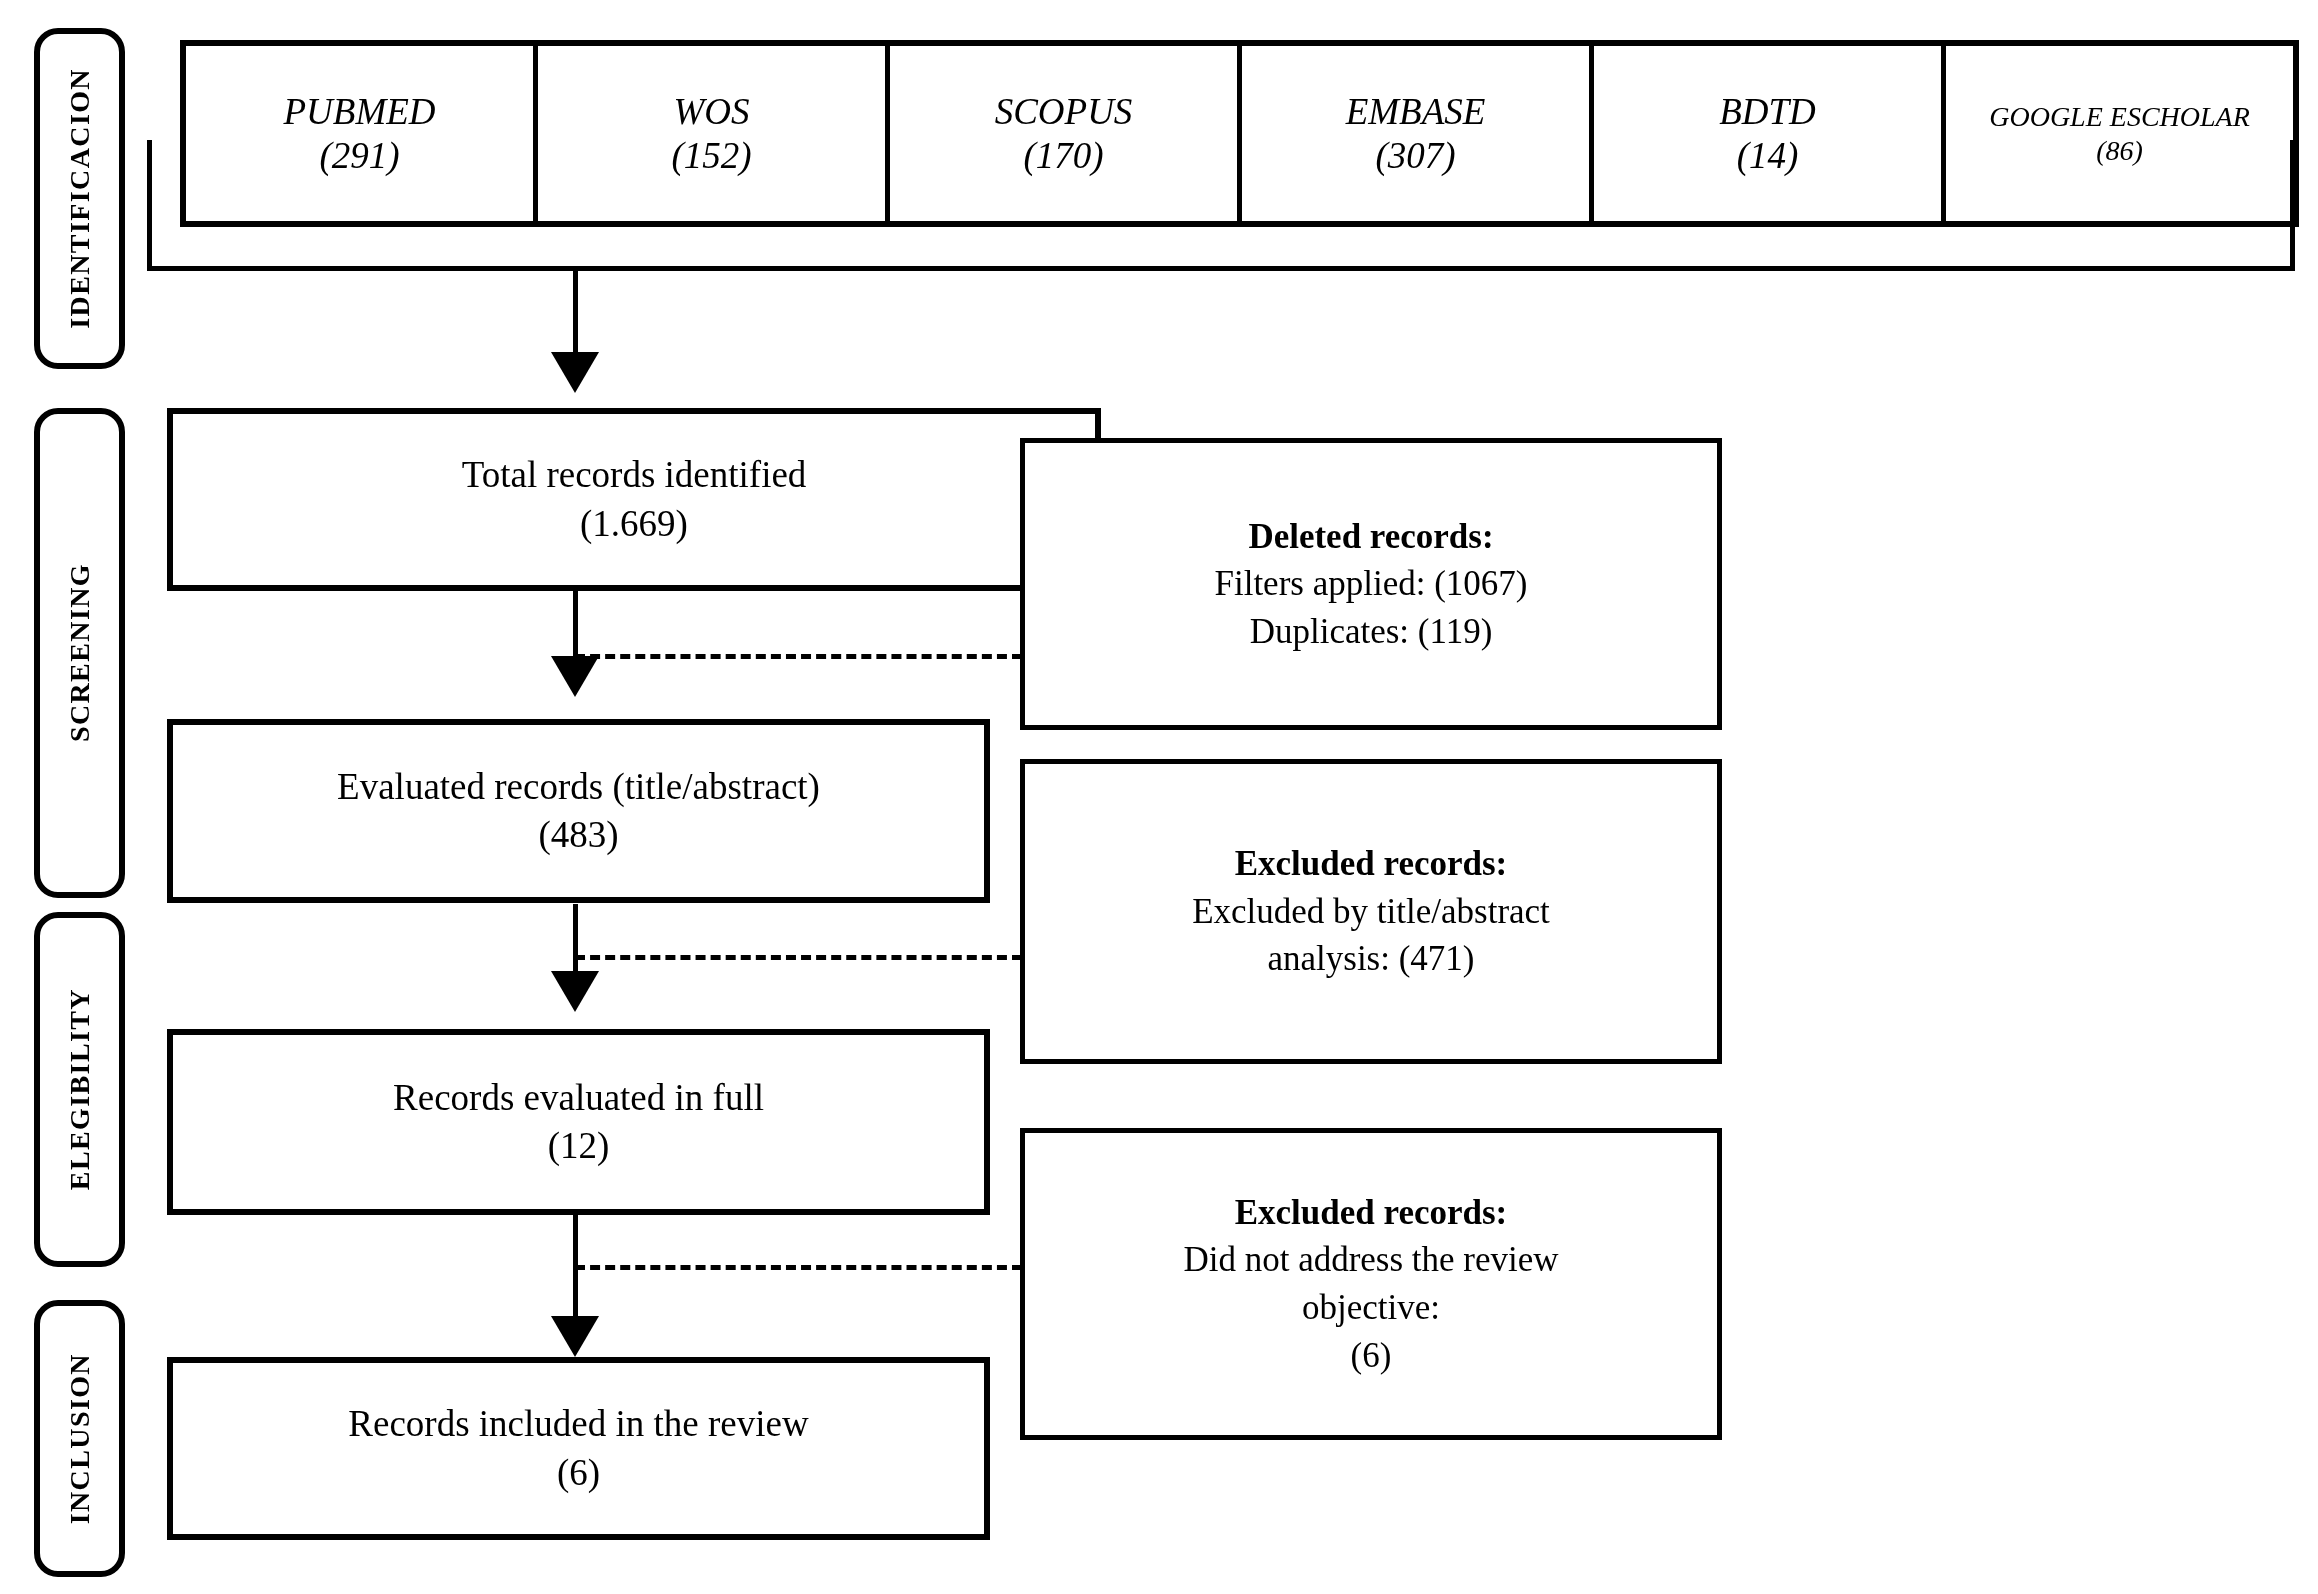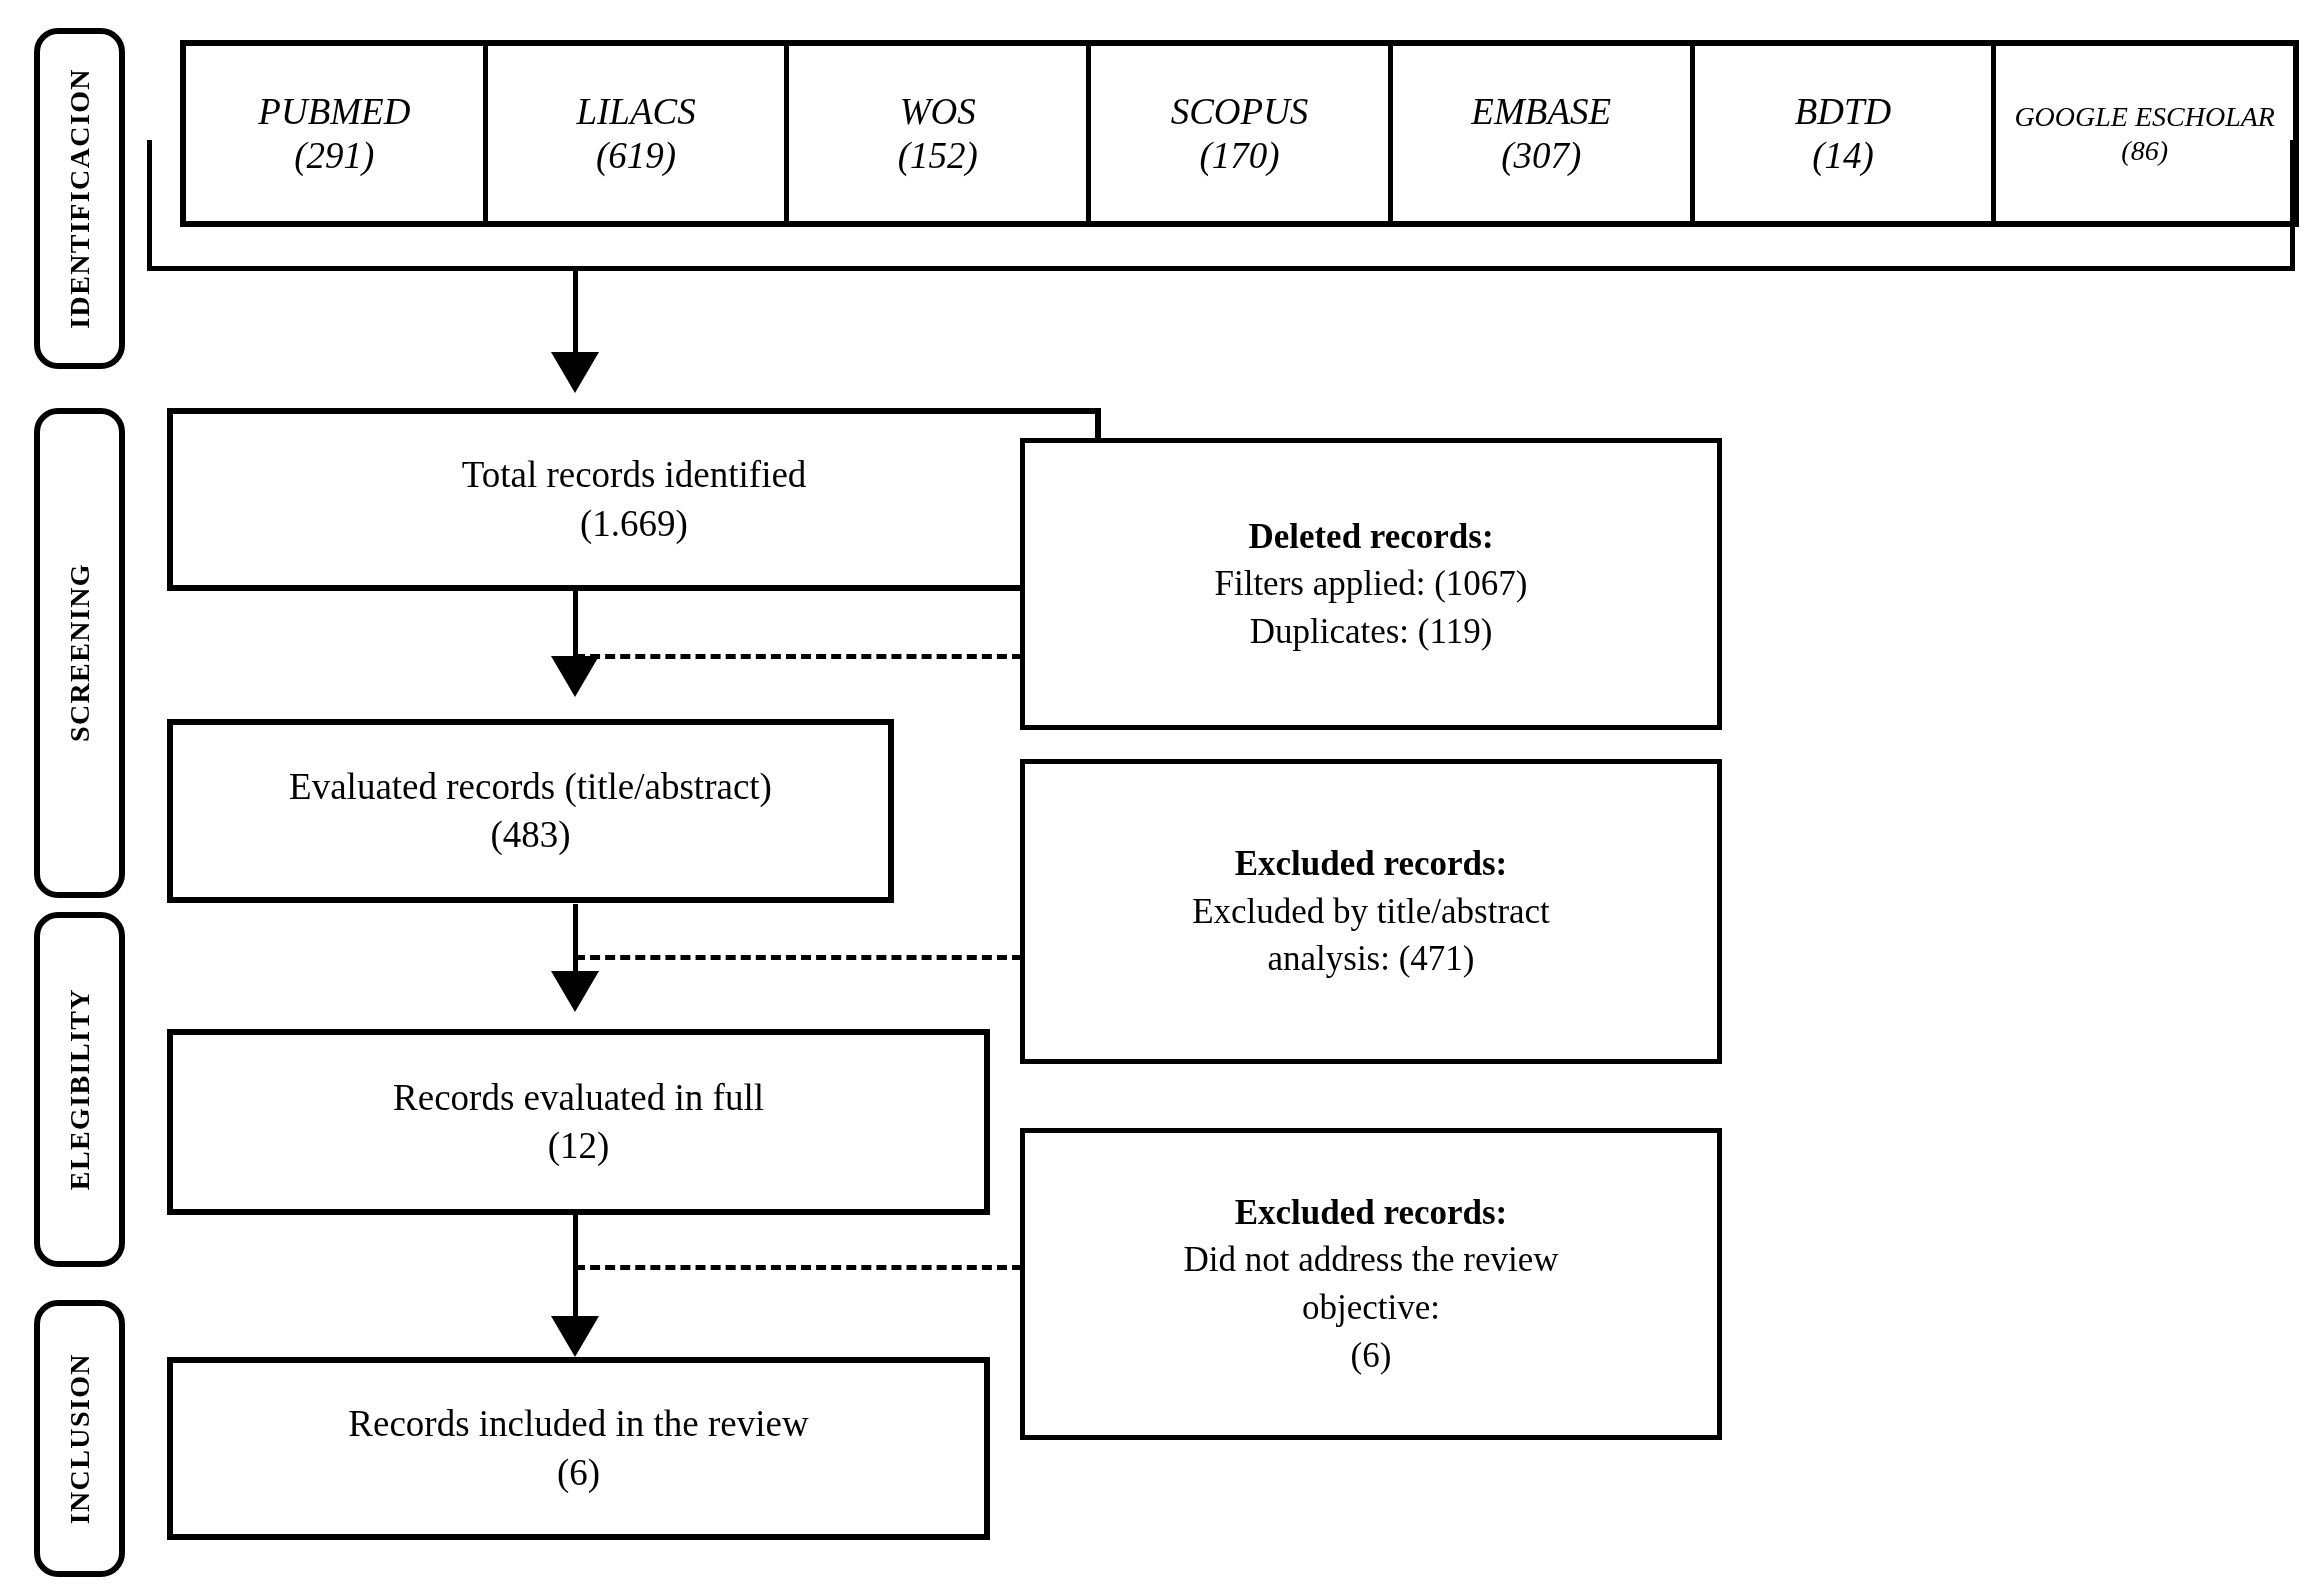--- a/index.html
+++ b/index.html
@@ -136,24 +136,20 @@
     <span>INCLUSION</span>
   </div>
 
   <div class="source-strip" style="left:180px;top:40px;width:2119px;height:187px;">
 
     <div class="source-cell">
       <span class="nm">PUBMED</span>
       <span class="ct">(291)</span>
     </div>
 
-    <div class="source-cell">
-      <span class="nm">LILACS</span>
-      <span class="ct">(619)</span>
-    </div>
 
     <div class="source-cell">
       <span class="nm">WOS</span>
       <span class="ct">(152)</span>
     </div>
 
     <div class="source-cell">
       <span class="nm">SCOPUS</span>
       <span class="ct">(170)</span>
     </div>
@@ -190,21 +186,21 @@
   <div class="arrow-head" style="left:551px;top:656px;"></div>
 
   <div class="dashed" style="left:575px;top:654px;width:447px;"></div>
 
   <div class="side-box" style="left:1020px;top:438px;width:702px;height:292px;">
     <span class="hd">Deleted records:</span>
     <span class="ln">Filters applied: (1067)</span>
     <span class="ln">Duplicates: (119)</span>
   </div>
 
-  <div class="flow-box" style="left:167px;top:719px;width:727px;height:184px;">
+  <div class="flow-box" style="left:167px;top:719px;width:823px;height:184px;">
     <span class="ln">Evaluated records (title/abstract)</span>
     <span class="ln">(483)</span>
   </div>
 
   <div class="vline" style="left:573px;top:904px;width:5px;height:77px;"></div>
   <div class="arrow-head" style="left:551px;top:971px;"></div>
 
   <div class="dashed" style="left:575px;top:955px;width:447px;"></div>
 
   <div class="side-box" style="left:1020px;top:759px;width:702px;height:305px;">

